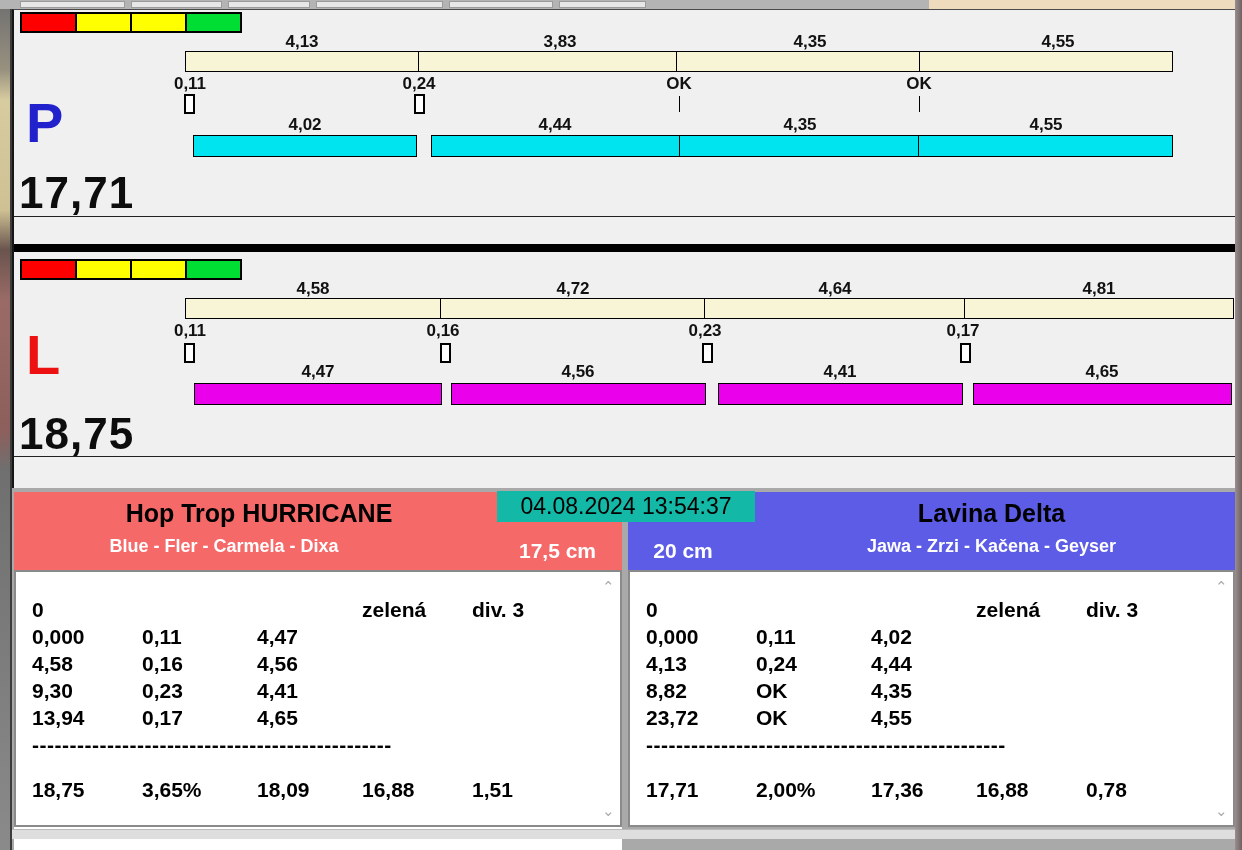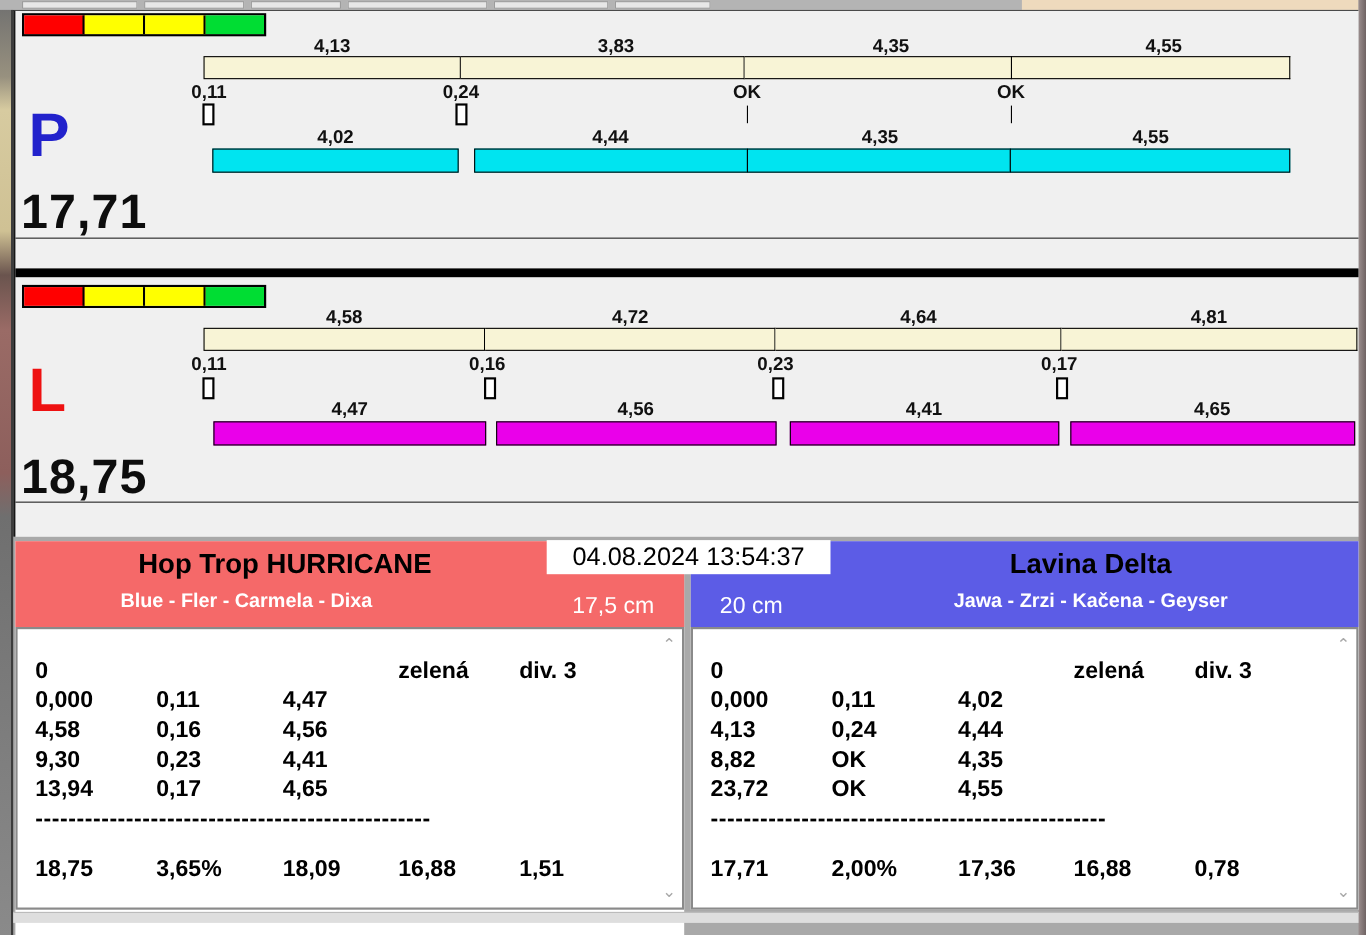--- a/index.html
+++ b/index.html
@@ -40,35 +40,35 @@
   .big-letter{font-size:56px;font-weight:bold;line-height:50px;}
   .big-total{font-size:44px;font-weight:bold;color:#0d0d0d;letter-spacing:1px;}
   .hline{height:1px;background:#222;}
   .thicksep{left:0;top:234px;width:1221px;height:8px;background:#000;}
 
   
   .card{background:#fff;}
   .card-header{left:0;top:0;width:100%;height:78px;}
   .card-title{font-size:25px;font-weight:bold;color:#000;text-align:center;white-space:nowrap;}
   .card-sub{font-size:18px;font-weight:bold;color:#fff;text-align:center;white-space:nowrap;}
-  .card-height{font-size:21px;font-weight:normal;color:#fff;text-align:center;white-space:nowrap;}
+  .card-height{font-size:21px;font-weight:bold;color:#fff;text-align:center;white-space:nowrap;}
   .card-content{
     background:#fff;border:2px solid #8a8a8a;box-sizing:border-box;
     overflow:hidden;padding-top:6px;
   }
   .trow{font-size:21px;font-weight:bold;color:#000;line-height:27px;white-space:nowrap;}
   .c{display:inline-block;}
   .c0{margin-left:16px;width:110px;}
   .c1{width:115px;}
   .c2{width:105px;}
   .c3{width:110px;margin-top:18px;}
   .dash{margin-left:16px;letter-spacing:0.5px;}
   .scroll-arrow{font-size:15px;color:#a9a9a9;line-height:14px;}
   .datetime-box{
-    left:497px;top:491px;width:258px;height:31px;background:#ffffff;
+    left:497px;top:491px;width:258px;height:31px;background:#14b8a6;
     font-size:23px;color:#000;text-align:center;line-height:31px;white-space:nowrap;
   }
 </style>
 </head>
 <body>
 
 <div class="abs left-sliver"></div>
 <div class="abs top-strip">
   <div class="abs top-seg" style="left:20px;width:105px;"></div>
   <div class="abs top-seg" style="left:131px;width:91px;"></div>

